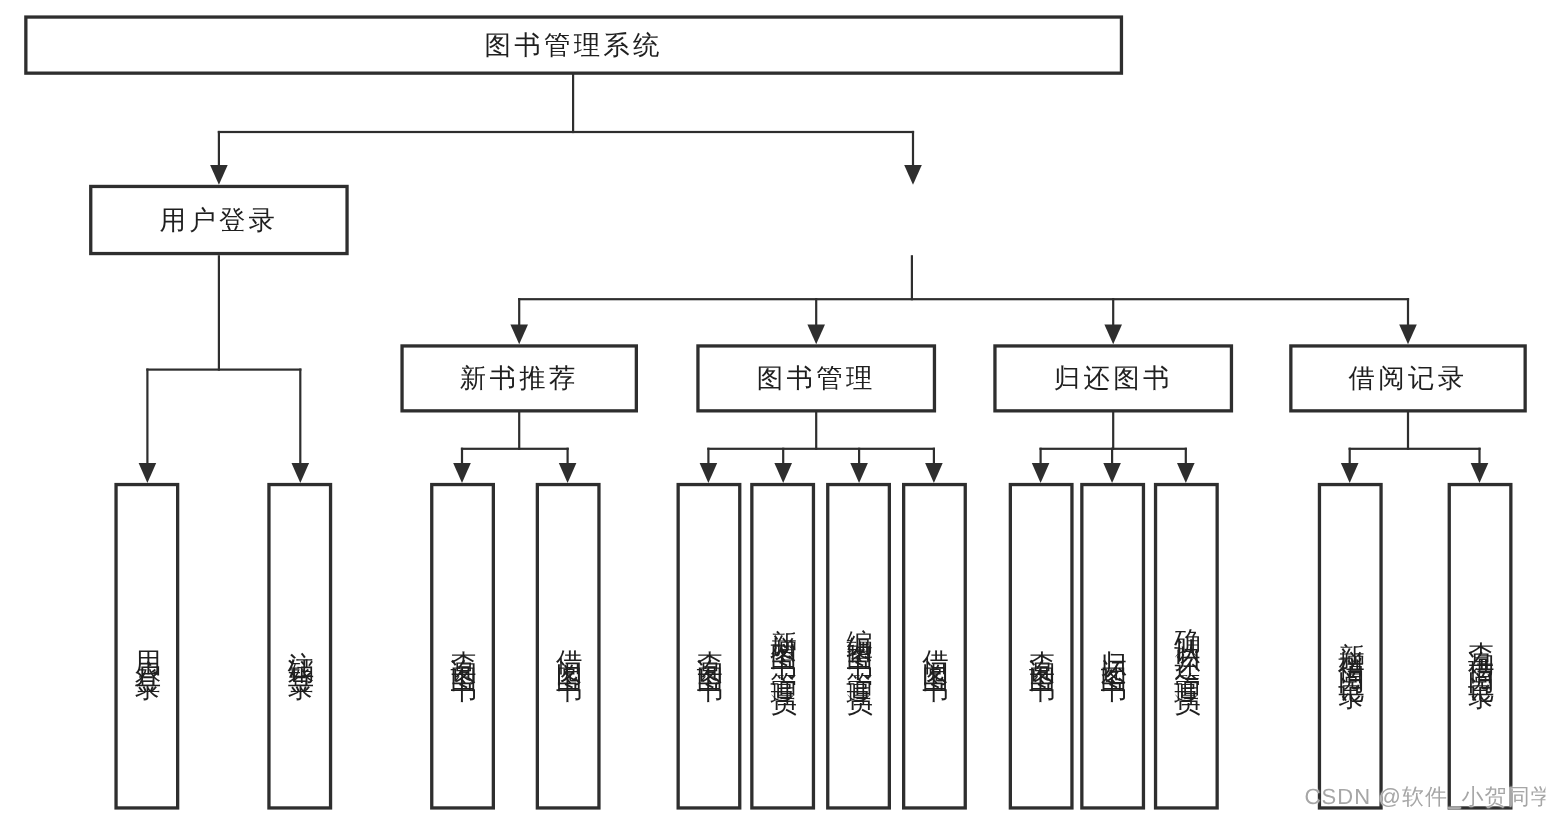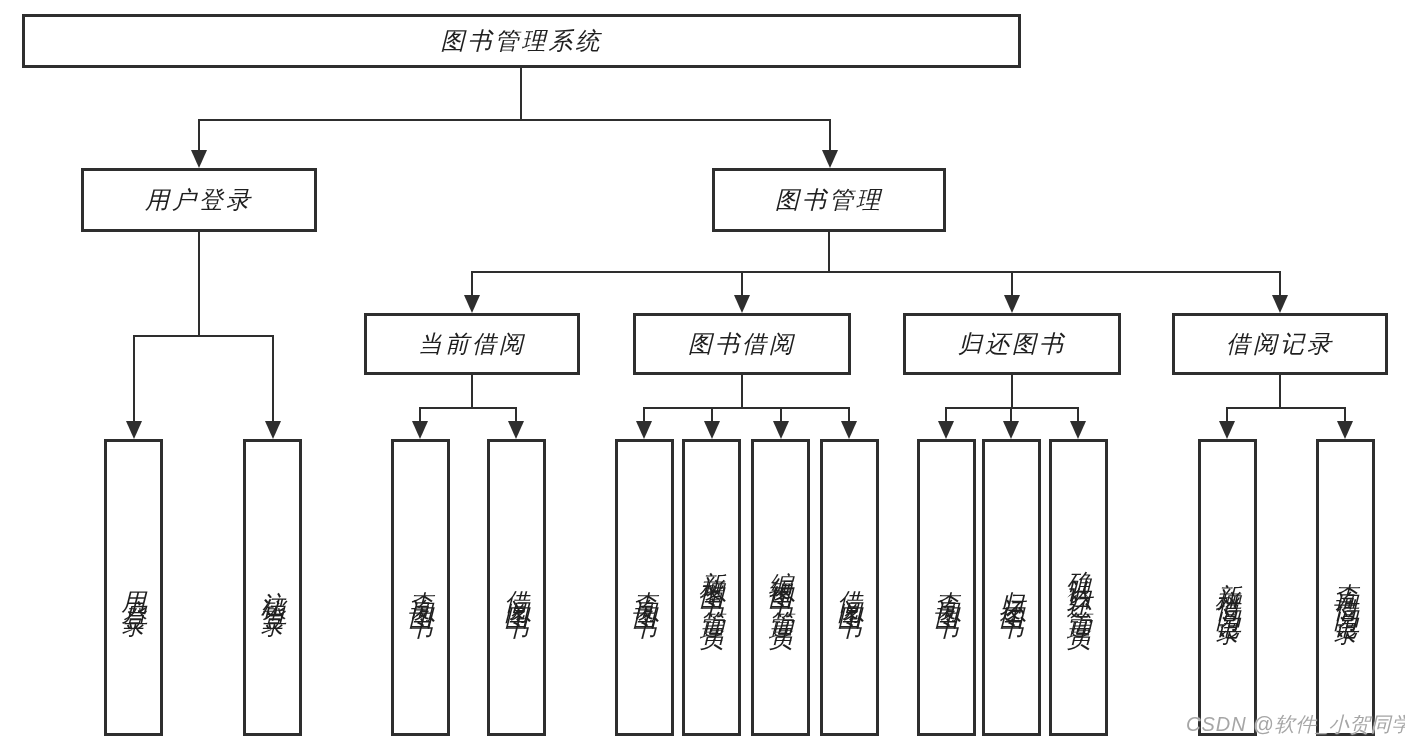--- a/index.html
+++ b/index.html
@@ -1,18 +1,18 @@
 <!DOCTYPE html>
 <html><head>
 <meta charset="utf-8">
 <style>
   html,body{margin:0;padding:0;background:#ffffff;}
   body{width:1405px;height:747px;overflow:hidden;
        font-family:"Liberation Sans","DejaVu Sans",sans-serif;}
-  .canvas{position:relative;width:1405px;height:606px;background:#ffffff;font-style:italic;}
+  .canvas{position:relative;width:1405px;height:606px;background:#ffffff;}
 
   .box{position:absolute;box-sizing:border-box;border:3px solid #2e2e2e;background:#ffffff;
        display:flex;align-items:center;justify-content:center;color:#1f1f1f;}
   .hlabel{font-size:24px;letter-spacing:3px;white-space:nowrap;}
   .leaf{display:flex;align-items:center;justify-content:center;}
   .vtext{writing-mode:vertical-rl;text-orientation:mixed;font-size:24px;
          letter-spacing:8px;line-height:1;color:#1f1f1f;white-space:nowrap;}
 
   .line{position:absolute;background:#2e2e2e;}
   .ahead{position:absolute;width:0;height:0;
@@ -35,47 +35,44 @@
   <div class="line" style="left:520px;top:66px;width:2px;height:55px;"></div>
   <div class="line" style="left:198px;top:119px;width:633px;height:2px;"></div>
   <div class="line" style="left:198px;top:119px;width:2px;height:36px;"></div>
   <div class="ahead" style="left:191px;top:150px;"></div>
   <div class="line" style="left:829px;top:119px;width:2px;height:36px;"></div>
   <div class="ahead" style="left:822px;top:150px;"></div>
 
   <div class="box" style="left:81px;top:168px;width:236px;height:64px;">
     <span class="hlabel">用户登录</span>
   </div>
-  <div class="box" style="left:712px;top:168px;width:234px;height:64px;">
-    <span class="hlabel">图书管理</span>
-  </div>
 
   <div class="line" style="left:198px;top:232px;width:2px;height:105px;"></div>
   <div class="line" style="left:133px;top:335px;width:141px;height:2px;"></div>
   <div class="line" style="left:133px;top:335px;width:2px;height:90px;"></div>
   <div class="ahead" style="left:126px;top:421px;"></div>
   <div class="line" style="left:272px;top:335px;width:2px;height:90px;"></div>
   <div class="ahead" style="left:265px;top:421px;"></div>
 
   <div class="line" style="left:828px;top:232px;width:2px;height:41px;"></div>
   <div class="line" style="left:471px;top:271px;width:810px;height:2px;"></div>
   <div class="line" style="left:471px;top:271px;width:2px;height:28px;"></div>
   <div class="ahead" style="left:464px;top:295px;"></div>
   <div class="line" style="left:741px;top:271px;width:2px;height:28px;"></div>
   <div class="ahead" style="left:734px;top:295px;"></div>
   <div class="line" style="left:1011px;top:271px;width:2px;height:28px;"></div>
   <div class="ahead" style="left:1004px;top:295px;"></div>
   <div class="line" style="left:1279px;top:271px;width:2px;height:28px;"></div>
   <div class="ahead" style="left:1272px;top:295px;"></div>
 
   <div class="box" style="left:364px;top:313px;width:216px;height:62px;">
-    <span class="hlabel">当前借阅</span>
+    <span class="hlabel">新书推荐</span>
   </div>
   <div class="box" style="left:633px;top:313px;width:218px;height:62px;">
-    <span class="hlabel">图书借阅</span>
+    <span class="hlabel">图书管理</span>
   </div>
   <div class="box" style="left:903px;top:313px;width:218px;height:62px;">
     <span class="hlabel">归还图书</span>
   </div>
   <div class="box" style="left:1172px;top:313px;width:216px;height:62px;">
     <span class="hlabel">借阅记录</span>
   </div>
 
   <div class="line" style="left:471px;top:373px;width:2px;height:36px;"></div>
   <div class="line" style="left:741px;top:373px;width:2px;height:36px;"></div>

